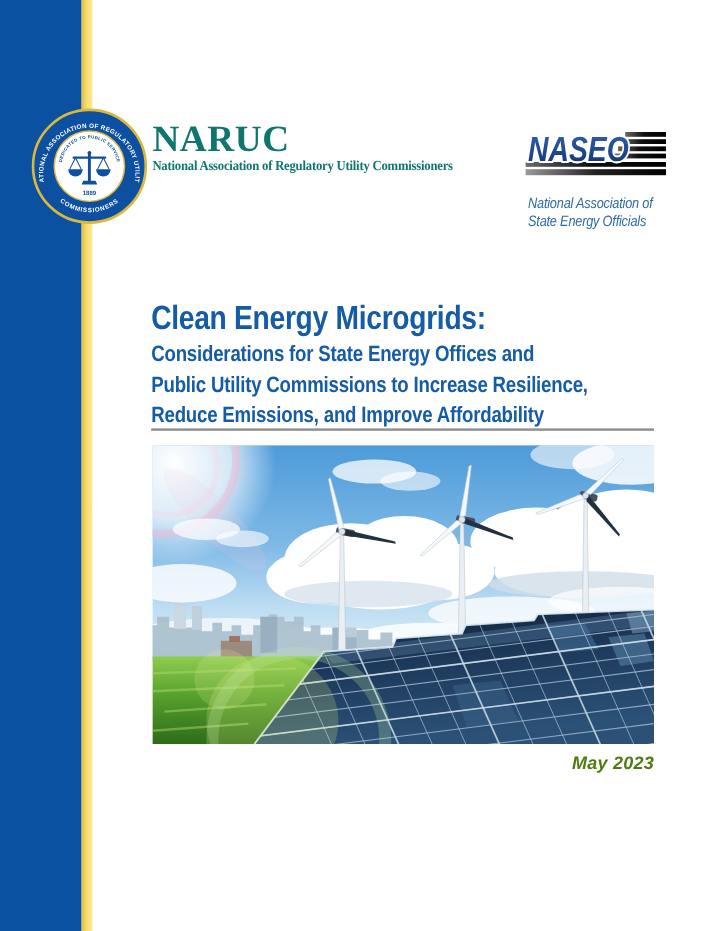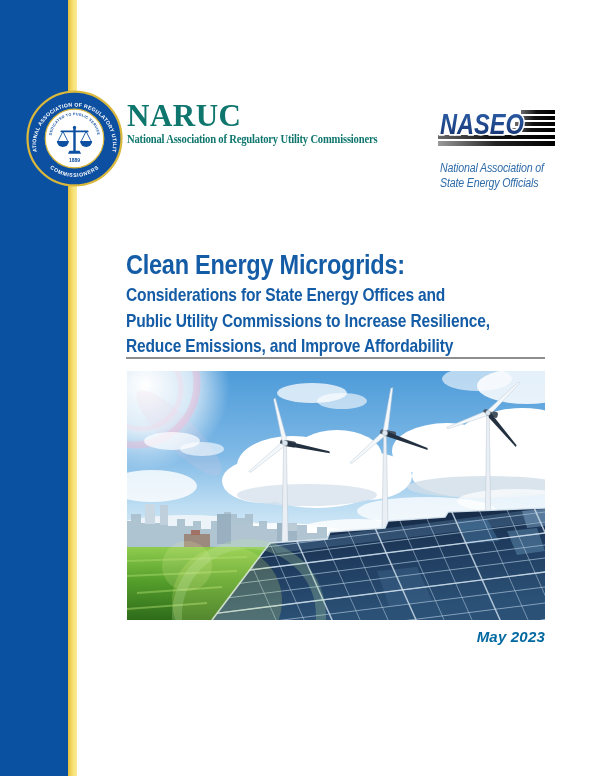--- a/index.html
+++ b/index.html
@@ -19,21 +19,21 @@
              font-size:12.5px;line-height:15px;letter-spacing:-.2px;white-space:nowrap;
              transform:scaleX(.85);transform-origin:left top;}
   .titles{position:absolute;left:126px;top:250px;width:560px;color:#145CA6;
           transform:scaleX(.84);transform-origin:left top;}
   .cover-title{margin:0;font-size:28px;line-height:30px;font-weight:700;letter-spacing:-.3px;white-space:nowrap;}
   .cover-subtitle{margin:2px 0 0 0;font-size:18.5px;line-height:25.5px;font-weight:700;
                   letter-spacing:-.2px;white-space:nowrap;}
   .rule{position:absolute;left:126px;top:357px;width:419px;height:2px;background:#8E8E8E;}
   .photo{position:absolute;left:127px;top:371px;width:418px;height:249px;display:block;}
   .date{position:absolute;left:245px;top:628px;width:300px;text-align:right;
-        font-style:italic;font-weight:700;font-size:15px;color:#0369a1;letter-spacing:.2px;}
+        font-style:italic;font-weight:700;font-size:15px;color:#4d7c0f;letter-spacing:.2px;}
 </style>
 </head>
 <body>
 
 <div class="page">
 
   <div class="bar-blue"></div>
   <div class="bar-gold"></div>
 
   <svg class="seal" viewBox="0 0 96 96">

